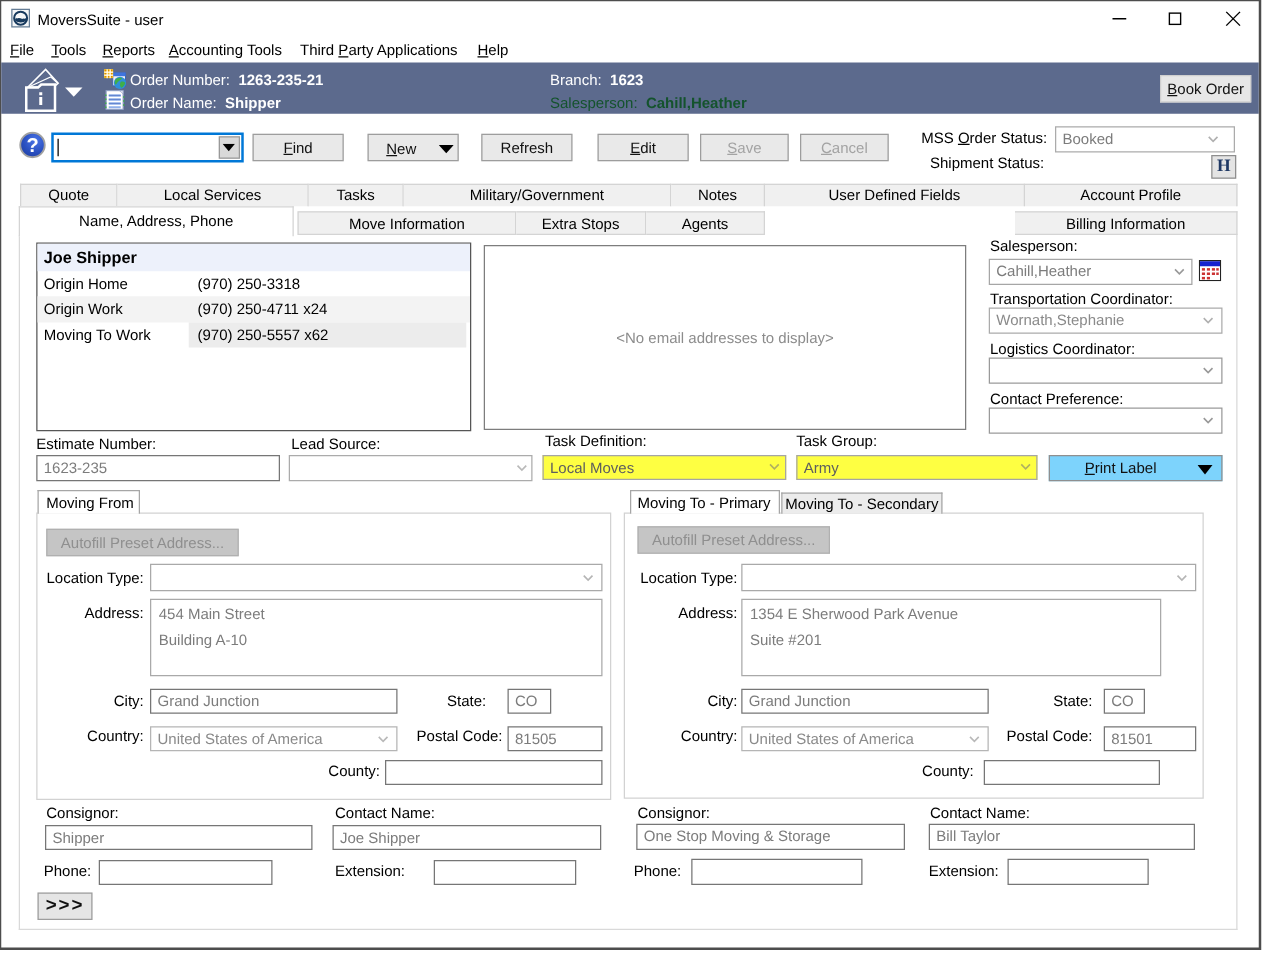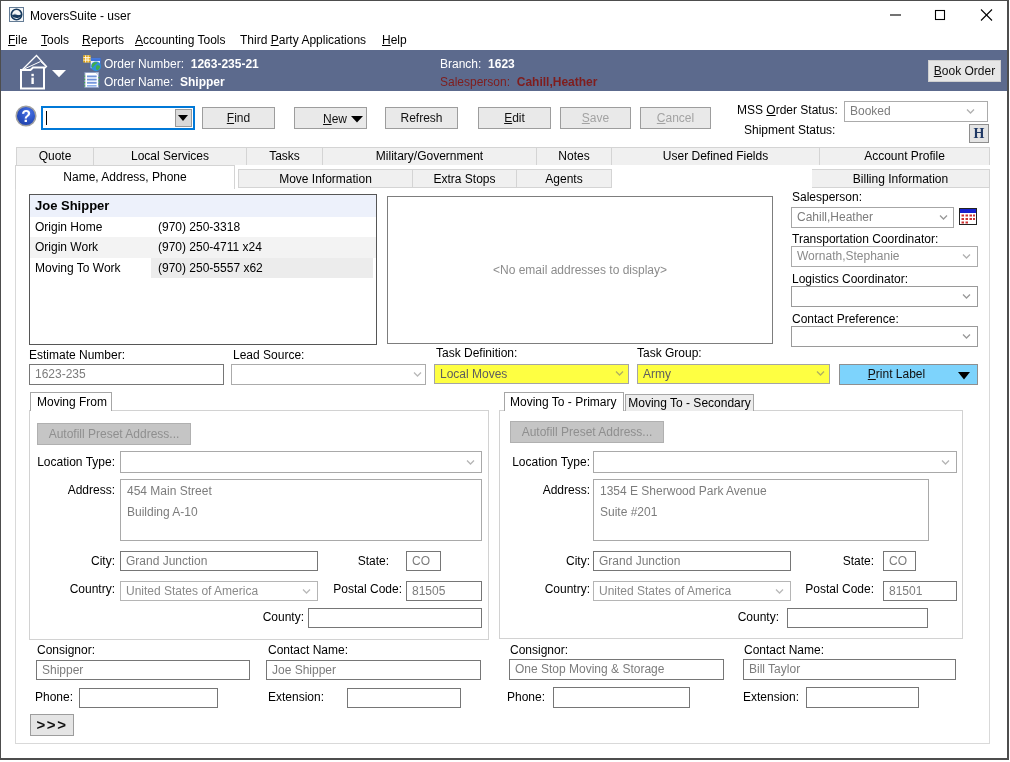--- a/index.html
+++ b/index.html
@@ -87,21 +87,21 @@
       <rect x="0" y="13.2" width="1.2" height="1.2"></rect>
       <rect x="14.4" y="5" width="1.2" height="1.2"></rect>
       <rect x="14.4" y="8.2" width="1.2" height="1.2"></rect>
       <rect x="14.4" y="11.4" width="1.2" height="1.2"></rect>
     </g>
   <path d="M11.5 0.5 L14.5 3 L14.5 0.5 Z" fill="#e8ecf5" stroke="#8e9fc4" stroke-width="0.5"></path>
 </svg>
 <div class="lbl" style="left:104px;top:57px;color:#fff;">Order Number:&nbsp; <b>1263-235-21</b></div>
 <div class="lbl" style="left:104px;top:75px;color:#fff;">Order Name:&nbsp; <b>Shipper</b></div>
 <div class="lbl" style="left:440px;top:57px;color:#fff;">Branch:&nbsp; <b>1623</b></div>
-<div class="lbl" style="left:440px;top:75px;color:#7f1d1d;">Salesperson:&nbsp; <b>Cahill,Heather</b></div>
+<div class="lbl" style="left:440px;top:75px;color:#14532d;">Salesperson:&nbsp; <b>Cahill,Heather</b></div>
 <div class="btn" style="left:928px;top:60px;width:73px;height:22px;line-height:20px;background:#e7e7e7;border-color:#cfcfcf;"><u>B</u>ook Order</div>
 
 <svg class="ab" style="left:15px;top:105px;" width="22" height="22" viewBox="0 0 22 22">
   <defs>
       <radialGradient id="hg" cx="0.62" cy="0.32" r="0.85">
     <stop offset="0" stop-color="#4a74e8"></stop>
         <stop offset="0.55" stop-color="#2a50c0"></stop>
         <stop offset="1" stop-color="#1e3c9e"></stop>
   </radialGradient>
     </defs>
@@ -110,21 +110,21 @@
 </svg>
 <div class="ab" style="left:41px;top:106px;width:154px;height:24px;border:2px solid #0078d7;background:#fff;">
   <div class="ab" style="left:3px;top:3px;width:1px;height:14px;background:#000;"></div>
   <div class="ab" style="right:1px;top:1px;width:17px;height:18px;background:#d9d9d9;border:1px solid #999;"></div>
   <svg class="ab" style="right:4px;top:7px;" width="11" height="7">
       <path d="M0 0 L10 0 L5 6 Z" fill="#000"></path>
     </svg>
 </div>
 <div class="btn" style="left:202px;top:107px;width:73px;height:22px;line-height:20px;"><u>F</u>ind</div>
 <div class="btn" style="left:294px;top:107px;width:73px;height:22px;line-height:20px;">
-    <span style="position:absolute;left:28px;top:1px;text-align:right;"><u>N</u>ew</span>
+    <span style="position:absolute;left:14px;top:1px;text-align:right;"><u>N</u>ew</span>
     <svg width="12" height="7" style="position:absolute;left:56px;top:8px;">
       <path d="M0 0 L12 0 L6 6.5 Z" fill="#000"></path>
     </svg>
   </div>
 <div class="btn" style="left:385px;top:107px;width:73px;height:22px;line-height:20px;">Refresh</div>
 <div class="btn" style="left:478px;top:107px;width:73px;height:22px;line-height:20px;"><u>E</u>dit</div>
 <div class="btn" style="left:560px;top:107px;width:71px;height:22px;line-height:20px;color:#a3a3a3;"><u>S</u>ave</div>
 <div class="btn" style="left:640px;top:107px;width:71px;height:22px;line-height:20px;color:#a3a3a3;"><u>C</u>ancel</div>
 <div class="lbl" style="left:737px;top:103px;">MSS <u>O</u>rder Status:</div>
 <div class="cb" style="left:844px;top:101px;width:144px;height:21px;border-color:#ababab;">Booked</div>

